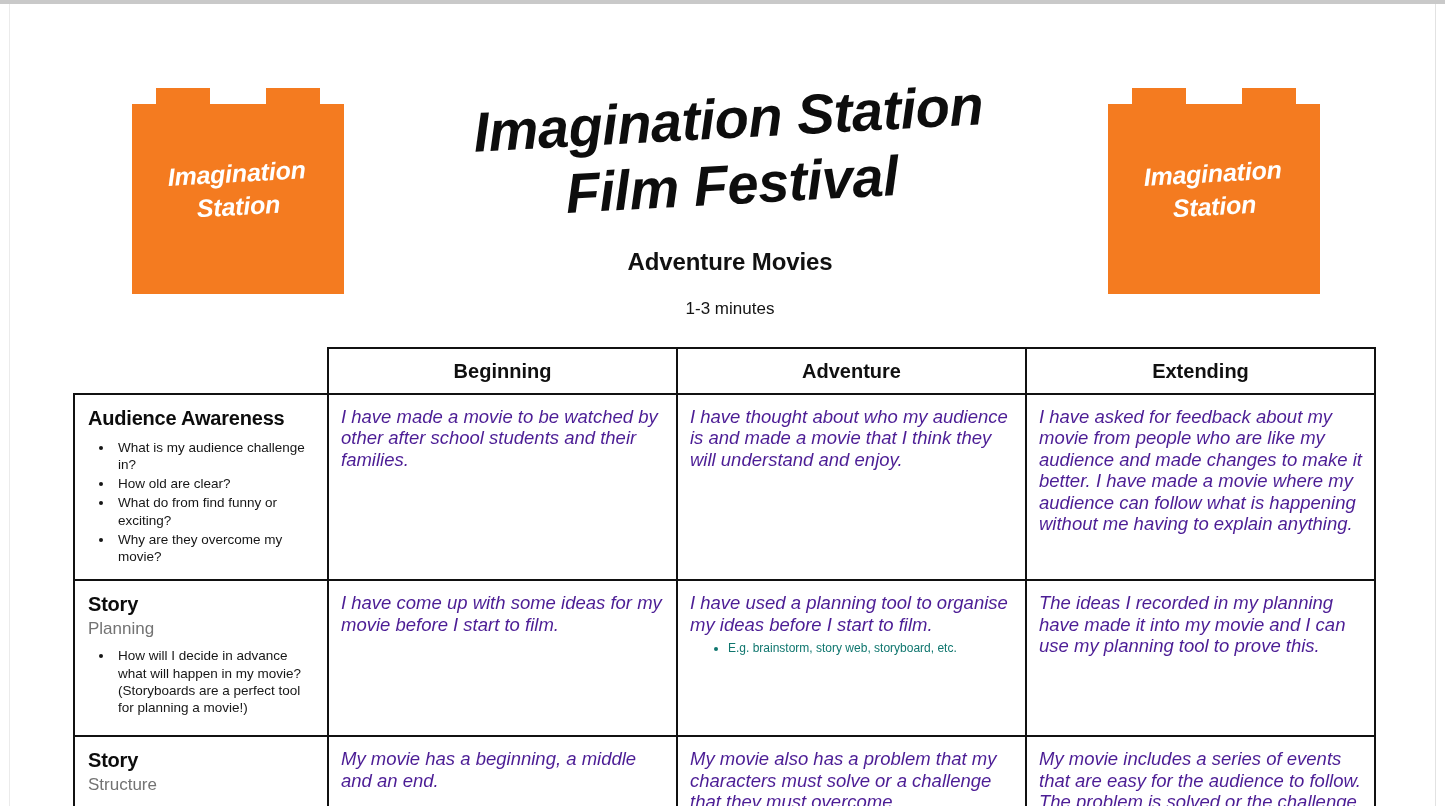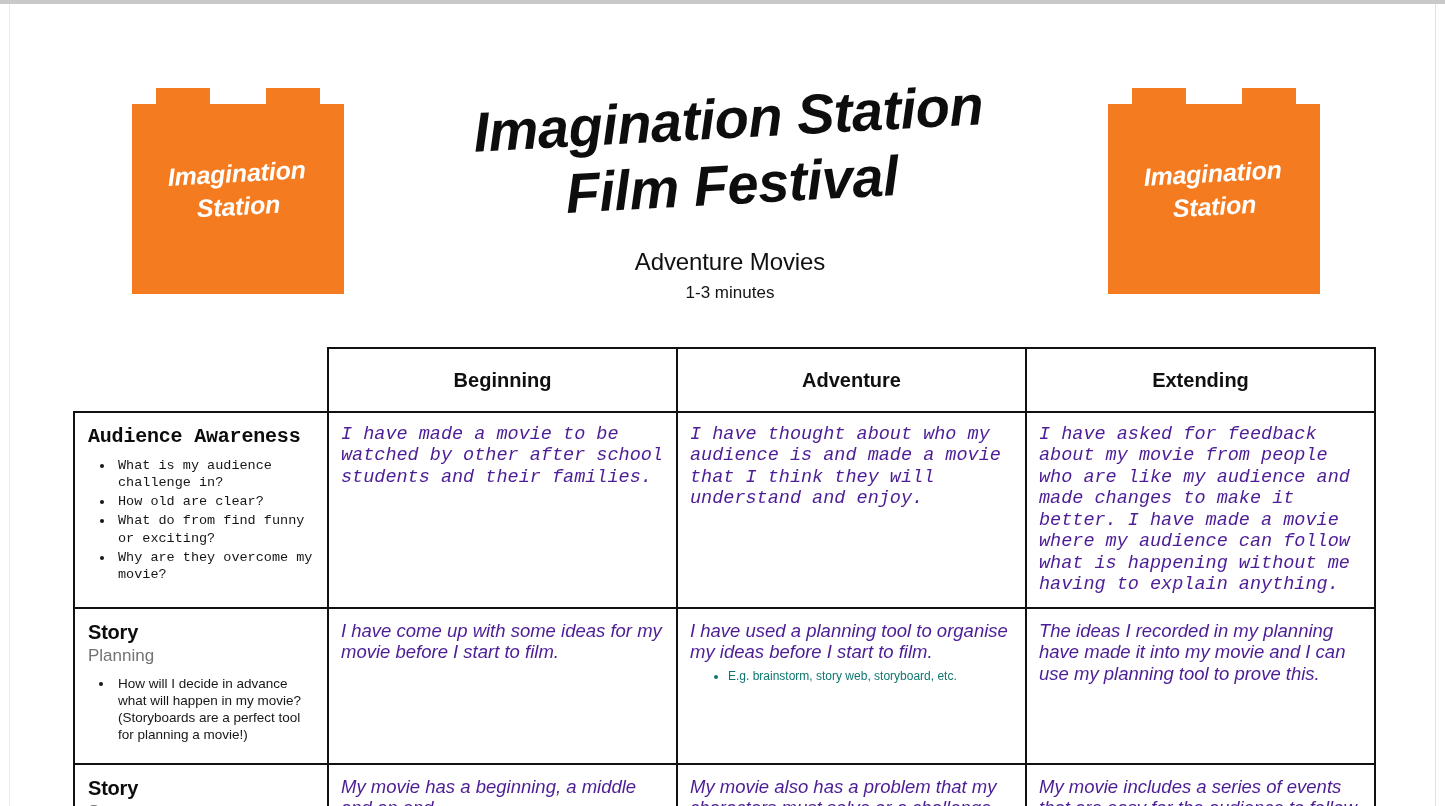--- a/index.html
+++ b/index.html
@@ -115,26 +115,26 @@
     color: #0d0d0d;
     letter-spacing: -0.5px;
     transform: rotate(-3.1deg);
     white-space: pre-line;
     margin: 0;
   }
   .subtitle {
     margin: 0;
     padding-top: 30px;
     font-size: 24px;
-    font-weight: normal;
+    font-weight: bold;
     color: #111111;
     letter-spacing: -0.1px;
   }
   .duration {
-    margin: 0;
+    margin: 16px;
     padding-top: 7px;
     font-size: 17px;
     font-weight: normal;
     color: #141414;
   }
 
   
   .rubric {
     position: absolute;
     left: 63px;
@@ -150,21 +150,21 @@
     border: 2px solid #111111;
     vertical-align: top;
     box-sizing: border-box;
   }
 
   .rubric th.corner-blank {
     border: none;
     background: transparent;
   }
   .rubric th.level-head {
-    height: 64px;
+    height: 46px;
     text-align: center;
     vertical-align: middle;
     font-size: 20px;
     font-weight: bold;
     color: #101010;
     padding: 4px 6px;
   }
 
   td.criteria-cell {
     padding: 12px 10px 12px 13px;
@@ -212,21 +212,21 @@
     padding-left: 38px;
     list-style: disc;
   }
   ul.level-points li {
     font-size: 12px;
     font-style: normal;
     line-height: 1.3;
     color: #0f766e;
   }
 
-  .row-audience  td { height: 166px; font-family: Liberation Mono, monospace; }
+  .row-audience  td { height: 166px; }
   .row-planning  td { height: 156px; }
   .row-structure td { height: 120px; }
 </style>
 </head>
 <body>
 
 <div class="page-shell">
 
   <div class="page-topbar"></div>
 

